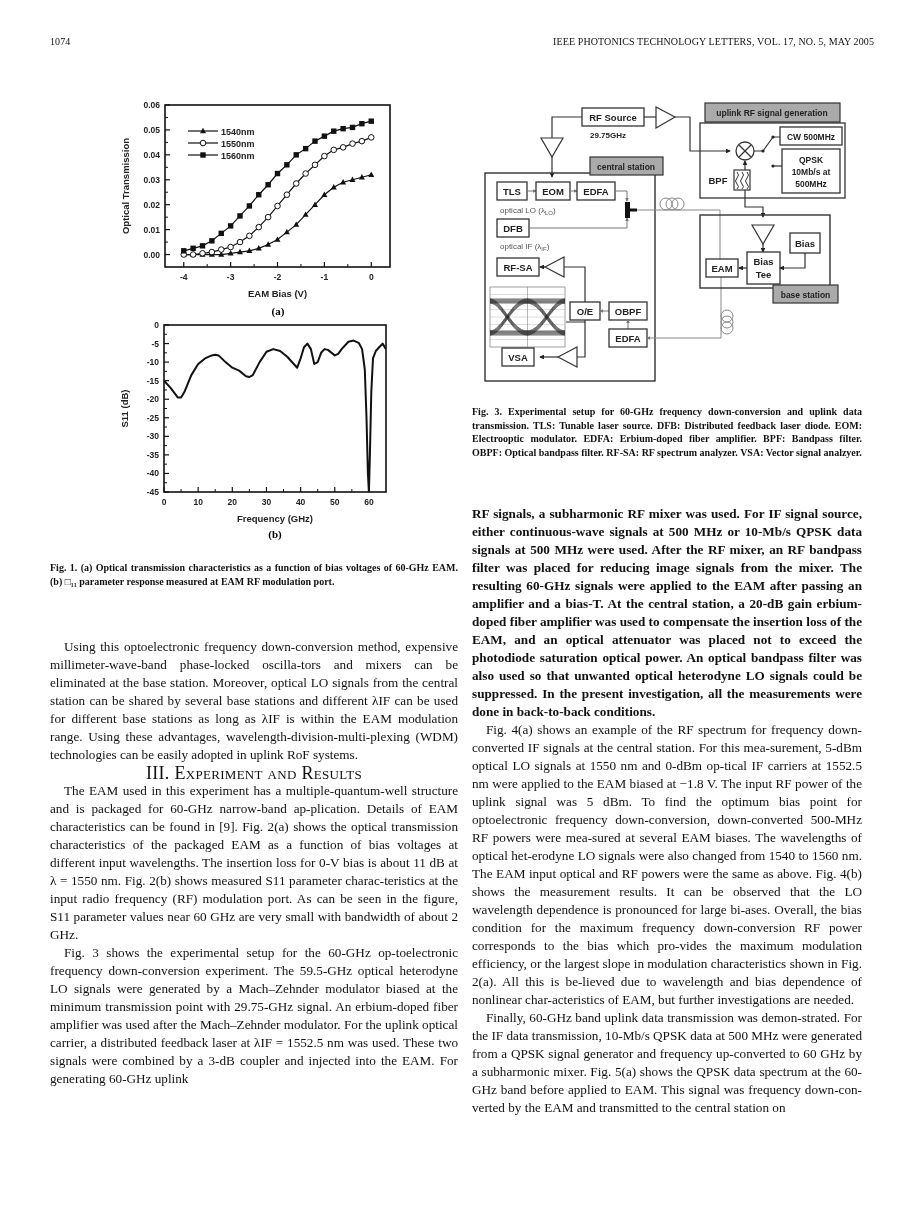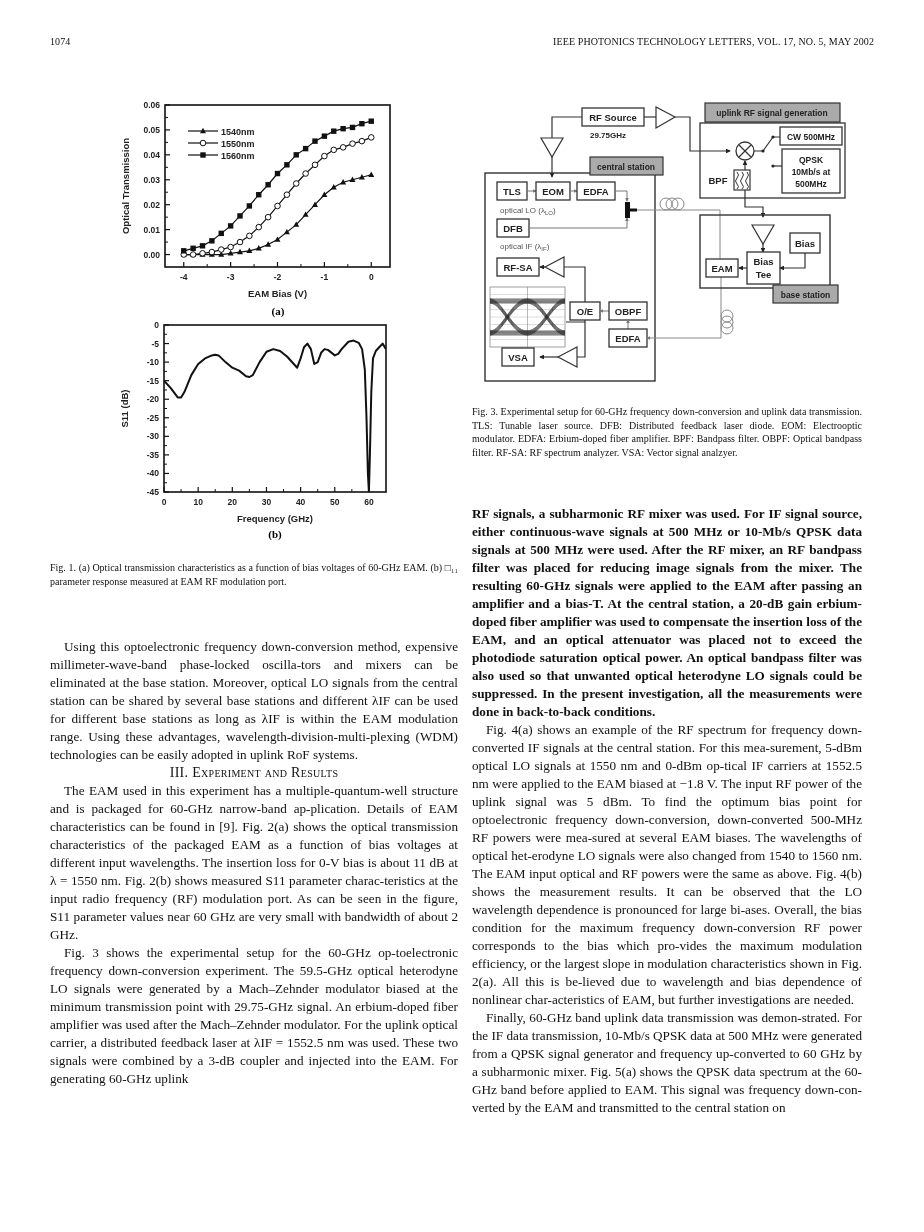--- a/index.html
+++ b/index.html
@@ -3,32 +3,32 @@
 <meta charset="utf-8">
 <style>
   html,body{margin:0;padding:0;background:#fff;}
   body{width:924px;height:1232px;position:relative;overflow:hidden;color:#111;
        font-family:"Liberation Serif","DejaVu Serif",serif;}
   .hdr{position:absolute;top:36px;font-size:10px;letter-spacing:0.1px;}
   .hdr-left{left:50px;text-align:center;}
   .hdr-right{right:50px;}
   .fig{position:absolute;}
   svg text{font-family:"Liberation Sans","DejaVu Sans",sans-serif;}
-  .caption{position:absolute;font-size:10px;line-height:13.6px;text-align:justify;}
+  .caption{position:absolute;font-size:10px;line-height:13.6px;text-align:justify;font-weight:bold;}
   .col{position:absolute;font-size:13.2px;line-height:18px;text-align:justify;}
   .col p{margin:0;text-indent:14px;}
   .col p.noindent{text-indent:0;font-weight:bold;}
-  .section{text-align:center;font-size:14px;margin:26px 0 8px 0;text-indent:0 !important;letter-spacing:0.3px;}
+  .section{text-align:center;font-size:18px;margin:26px 0 8px 0;text-indent:0 !important;letter-spacing:0.3px;}
   .sc{font-variant:small-caps;}
 </style>
 </head>
 <body>
 
 <div class="hdr hdr-left">1074</div>
-<div class="hdr hdr-right">IEEE PHOTONICS TECHNOLOGY LETTERS, VOL. 17, NO. 5, MAY 2002</div>
+<div class="hdr hdr-right">IEEE PHOTONICS TECHNOLOGY LETTERS, VOL. 17, NO. 5, MAY 2005</div>
 
 <svg class="fig" id="fig2a" style="left:110px;top:95px" width="300" height="225" viewBox="0 0 300 225">
   <g id="fig2a-plot">
       <rect x="55" y="10" width="225" height="162" fill="none" stroke="#111" stroke-width="1.6"></rect>
       <line x1="73.75000000000001" y1="172" x2="73.75000000000001" y2="167" stroke="#111" stroke-width="1.2"></line>
       <text x="73.75000000000001" y="185" text-anchor="middle" font-size="8.5" font-weight="bold" fill="#222">-4</text>
       <line x1="120.625" y1="172" x2="120.625" y2="167" stroke="#111" stroke-width="1.2"></line>
       <text x="120.625" y="185" text-anchor="middle" font-size="8.5" font-weight="bold" fill="#222">-3</text>
       <line x1="167.5" y1="172" x2="167.5" y2="167" stroke="#111" stroke-width="1.2"></line>
       <text x="167.5" y="185" text-anchor="middle" font-size="8.5" font-weight="bold" fill="#222">-2</text>

